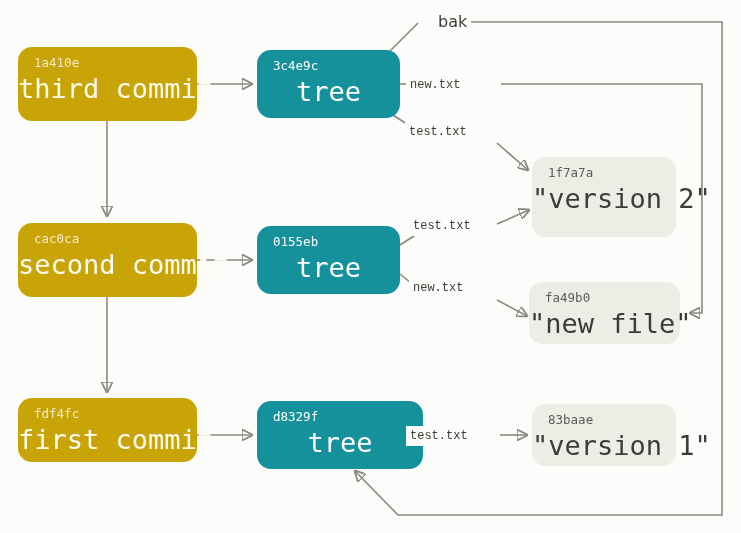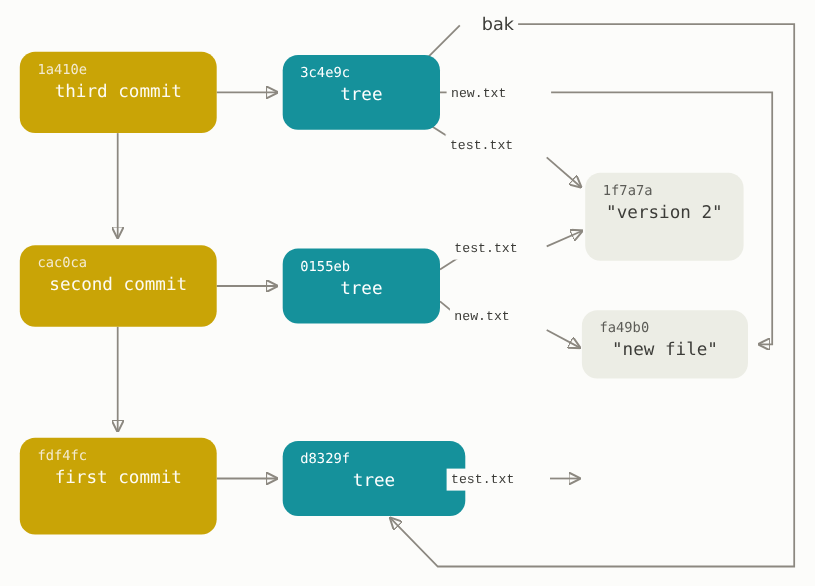--- a/index.html
+++ b/index.html
@@ -35,21 +35,21 @@
     letter-spacing: 0px;
     font-family: "DejaVu Sans Mono", "Liberation Mono", monospace;
     white-space: nowrap;
   }
   .node .body {
     position: absolute;
     left: 0;
     right: 0;
     top: 26px;
     text-align: center;
-    font-size: 16px;
+    font-size: 27px;
     font-family: "DejaVu Sans Mono", "Liberation Mono", monospace;
     white-space: nowrap;
   }
   .node.commit {
     background: #c9a406;
   }
   .node.commit .hash { color: #f3ead0; }
   .node.commit .body { color: #fdfbf2; }
   .node.tree {
     background: #15919b;
@@ -132,21 +132,21 @@
   <div class="node commit" style="left:18px; top:47px; width:179px; height:74px;">
     <span class="hash">1a410e</span>
     <span class="body">third commit</span>
   </div>
 
   <div class="node commit" style="left:18px; top:223px; width:179px; height:74px;">
     <span class="hash">cac0ca</span>
     <span class="body">second commit</span>
   </div>
 
-  <div class="node commit" style="left:18px; top:398px; width:179px; height:88px;">
+  <div class="node commit" style="left:18px; top:398px; width:179px; height:64px;">
     <span class="hash">fdf4fc</span>
     <span class="body">first commit</span>
   </div>
 
   <div class="node tree" style="left:257px; top:50px; width:143px; height:68px;">
     <span class="hash">3c4e9c</span>
     <span class="body">tree</span>
   </div>
 
   <div class="node tree" style="left:257px; top:226px; width:143px; height:68px;">
@@ -162,20 +162,24 @@
   <div class="node blob" style="left:532px; top:157px; width:144px; height:80px;">
     <span class="hash">1f7a7a</span>
     <span class="body">"version 2"</span>
   </div>
 
   <div class="node blob" style="left:529px; top:282px; width:151px; height:62px;">
     <span class="hash">fa49b0</span>
     <span class="body">"new file"</span>
   </div>
 
+  <div class="node blob" style="left:532px; top:404px; width:144px; height:62px;">
+    <span class="hash">83baae</span>
+    <span class="body">"version 1"</span>
+  </div>
 
   <div class="edge-label sans" style="left:434px; top:12px;">bak</div>
 
   <div class="edge-label" style="left:406px; top:75px;">new.txt</div>
 
   <div class="edge-label" style="left:405px; top:122px;">test.txt</div>
 
   <div class="edge-label" style="left:409px; top:216px;">test.txt</div>
 
   <div class="edge-label" style="left:409px; top:278px;">new.txt</div>

